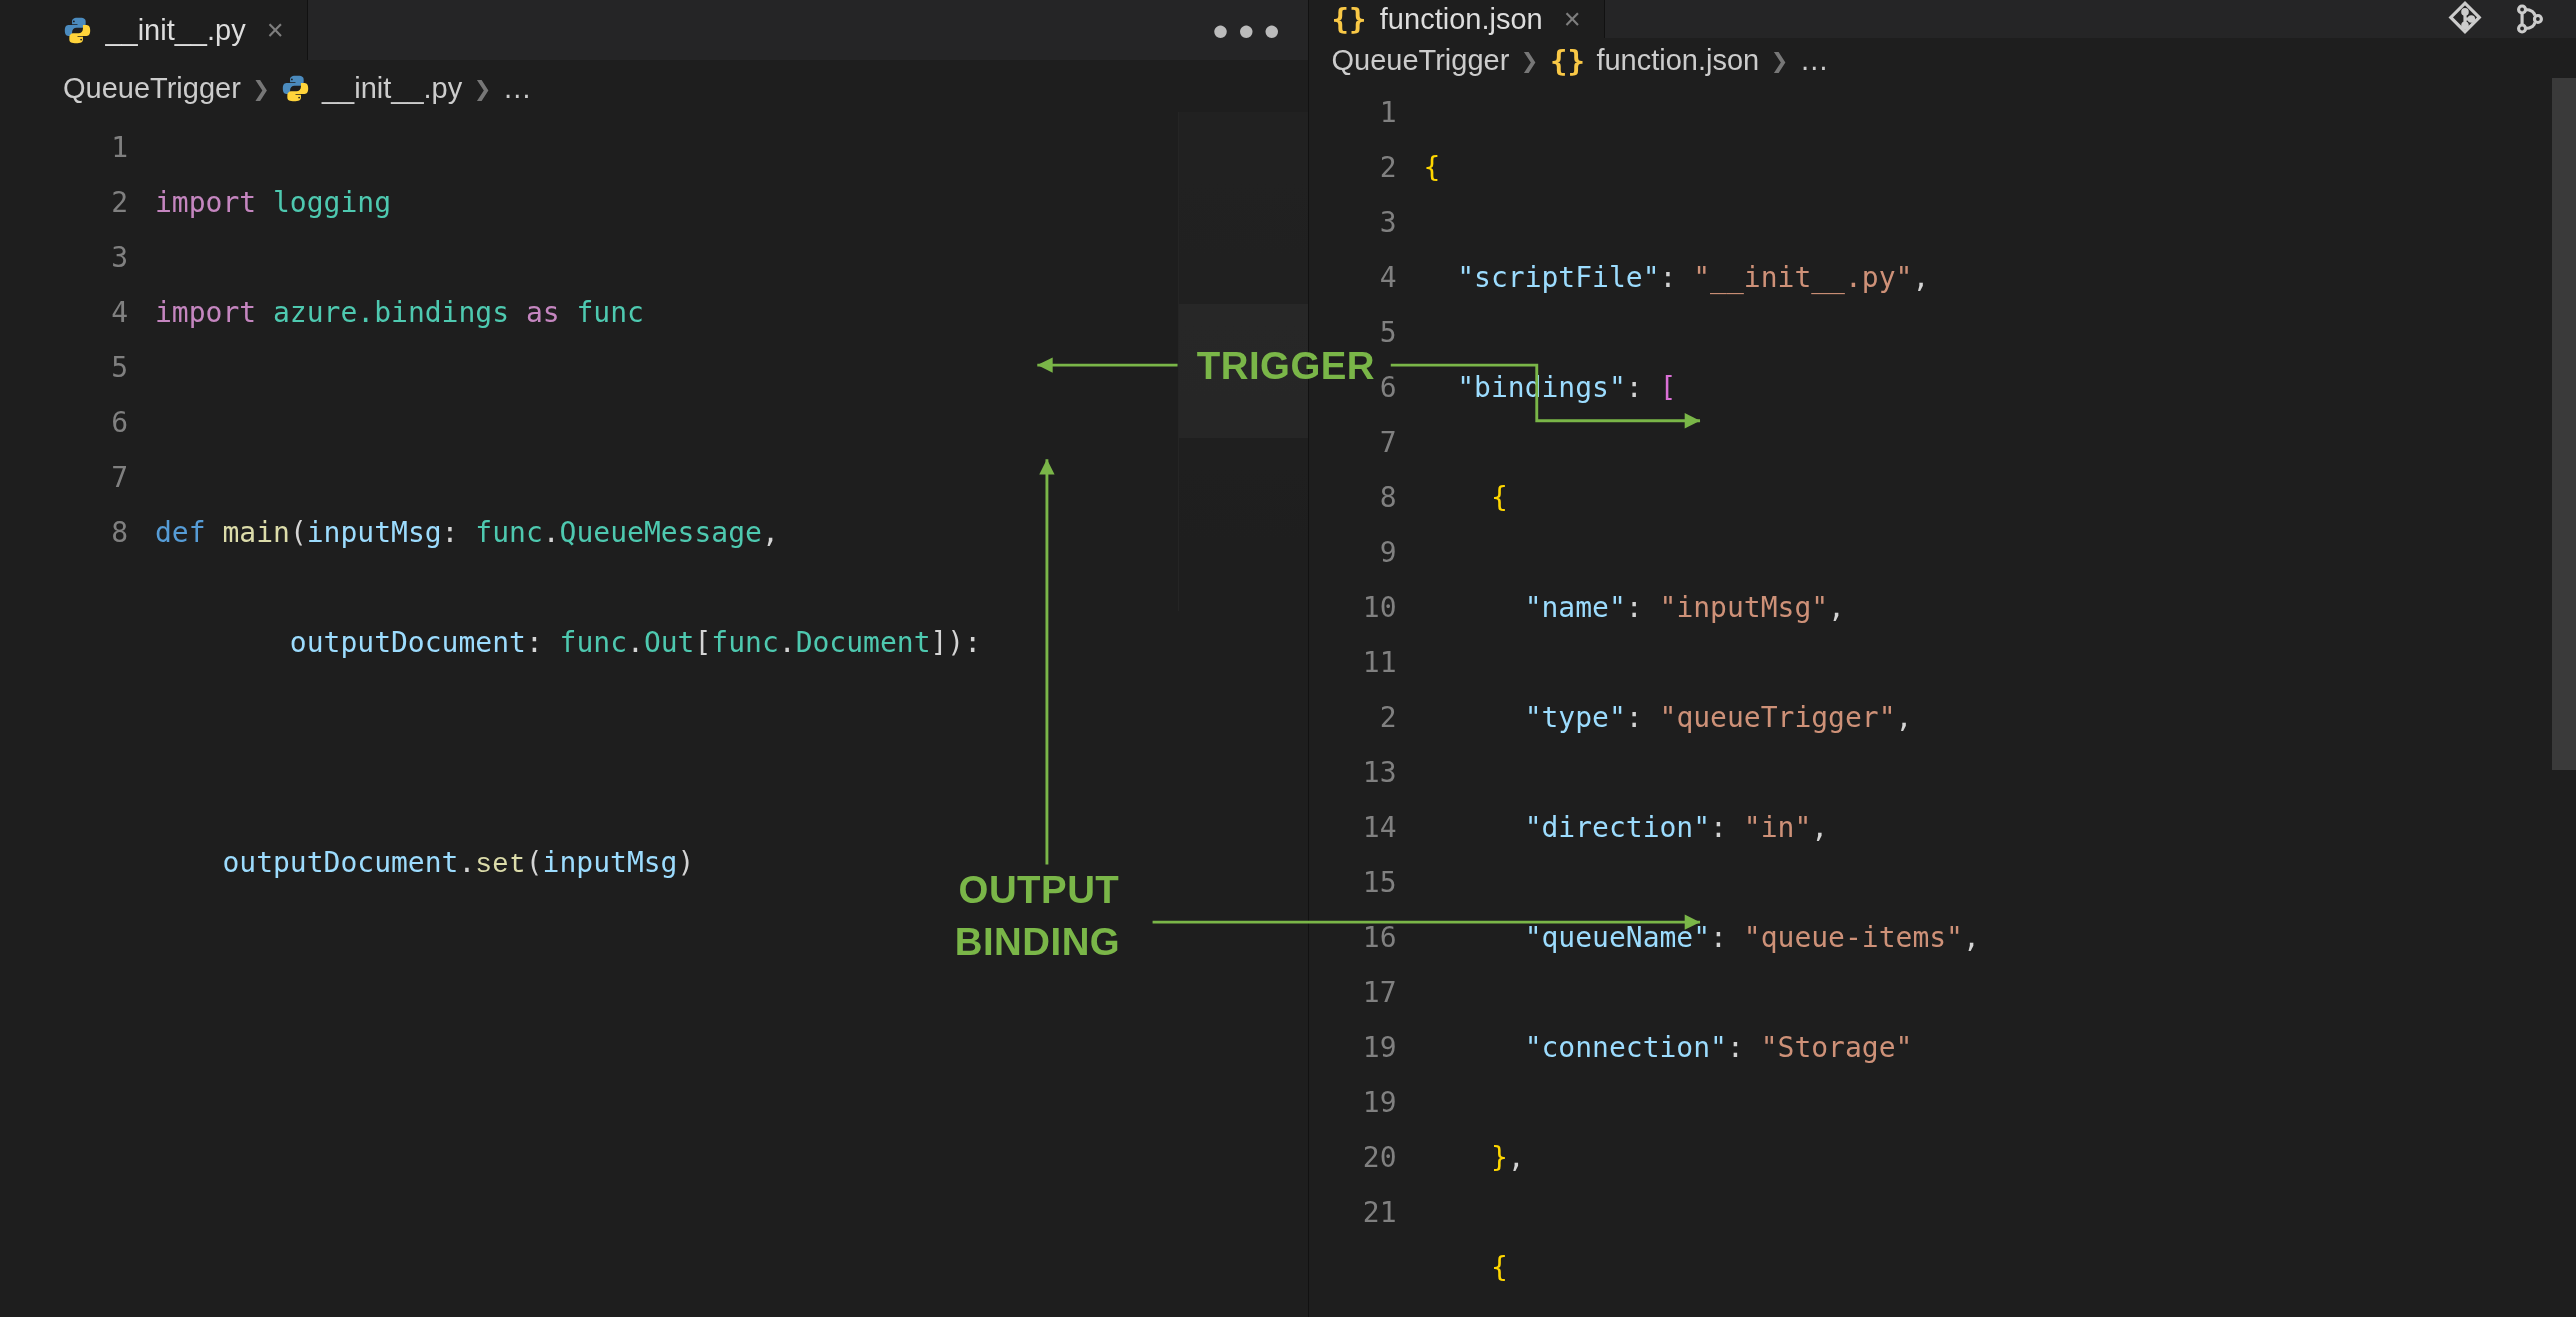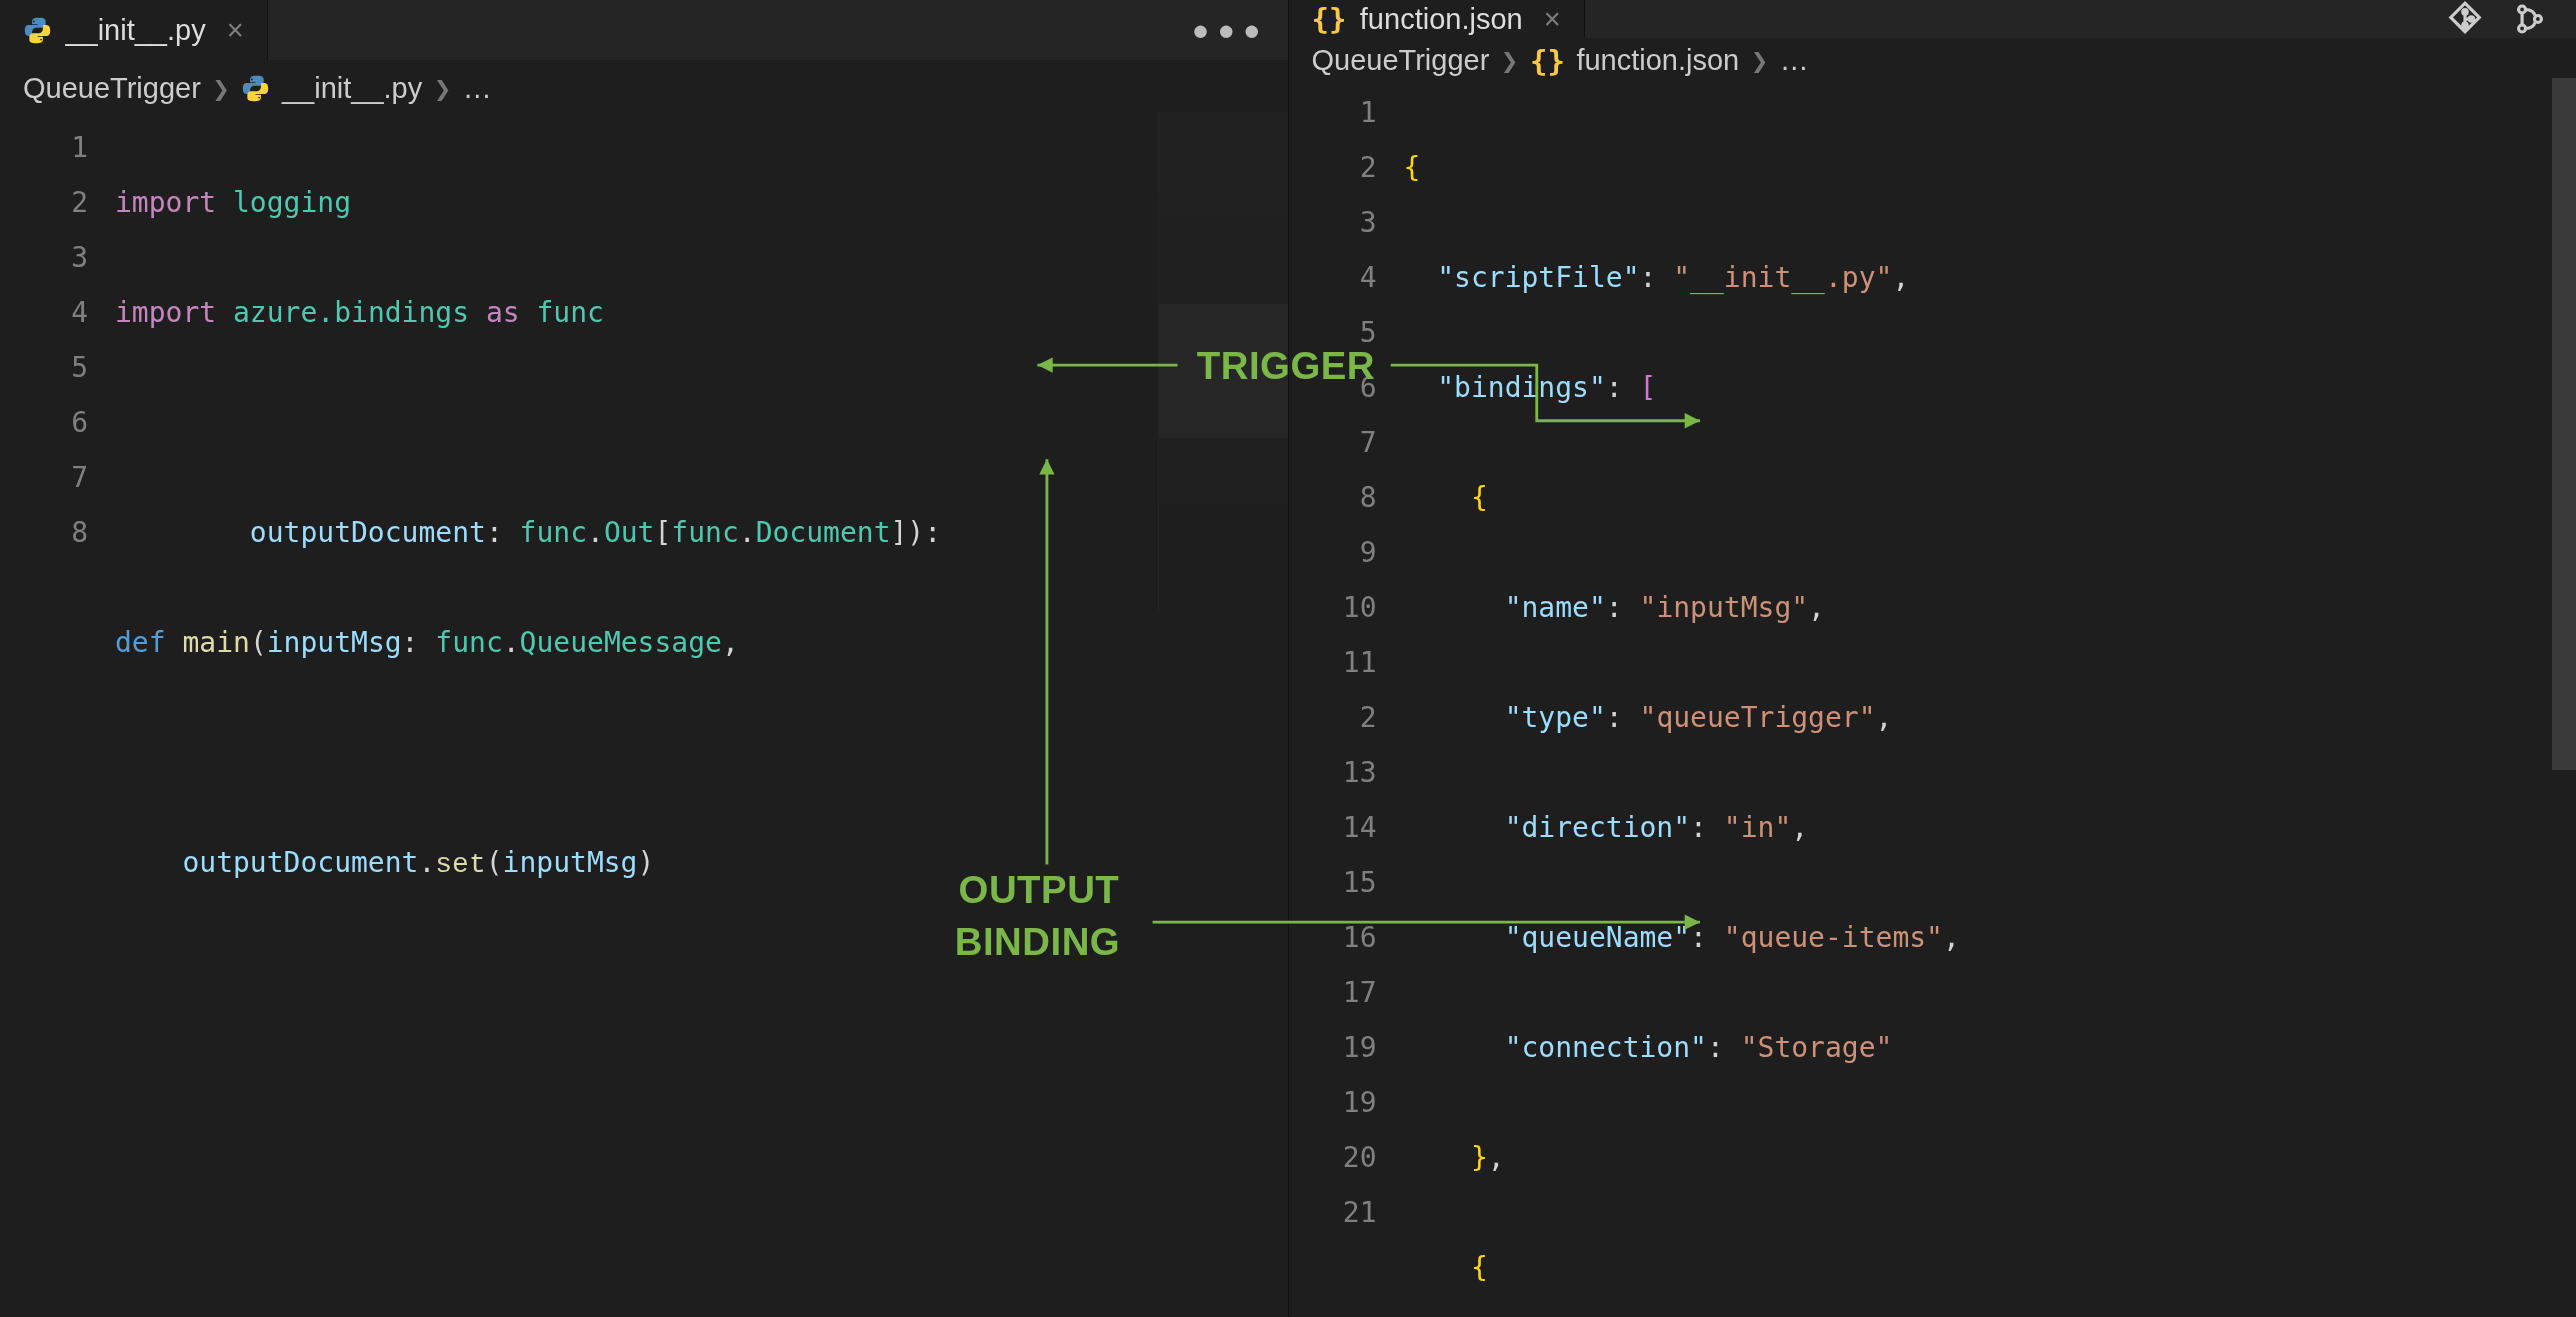--- a/index.html
+++ b/index.html
@@ -5,21 +5,21 @@
 * { margin:0; padding:0; box-sizing:border-box; }
 body {
   font-family: -apple-system, BlinkMacSystemFont, "Segoe UI", sans-serif;
   background:#1e1e1e;
   color:#ccc;
   width:2576px;
   height:1318px;
   overflow:hidden;
   position:relative;
 }
-.app { display:flex; width:100%; height:100%; }
+.app { display:flex; width:100%; height:100%;padding-left:40px; }
 .pane { flex:1; display:flex; flex-direction:column; position:relative; overflow:hidden; }
 .pane-left { border-right:1px solid #111; }
 .tabbar {
   height:60px;
   background:#252526;
   display:flex;
   align-items:stretch;
 }
 .tab {
   display:flex;
@@ -186,22 +186,22 @@
         <div>4</div>
         <div>5</div>
         <div>6</div>
         <div>7</div>
         <div>8</div>
       </div>
       <div class="code-lines">
 <div><span class="tok-kw">import</span> <span class="tok-mod">logging</span></div>
 <div><span class="tok-kw">import</span> <span class="tok-mod">azure.bindings</span> <span class="tok-kw">as</span> <span class="tok-mod">func</span></div>
 <div>&nbsp;</div>
+<div><span class="tok-blue">def</span> <span class="tok-deffn">main</span><span class="tok-punc">(</span><span class="tok-param">inputMsg</span><span class="tok-punc">: </span><span class="tok-mod">func</span><span class="tok-punc">.</span><span class="tok-type">QueueMessage</span><span class="tok-punc">,</span></div>
 <div>        <span class="tok-param">outputDocument</span><span class="tok-punc">: </span><span class="tok-mod">func</span><span class="tok-punc">.</span><span class="tok-type">Out</span><span class="tok-punc">[</span><span class="tok-mod">func</span><span class="tok-punc">.</span><span class="tok-type">Document</span><span class="tok-punc">]):</span></div>
-<div><span class="tok-blue">def</span> <span class="tok-deffn">main</span><span class="tok-punc">(</span><span class="tok-param">inputMsg</span><span class="tok-punc">: </span><span class="tok-mod">func</span><span class="tok-punc">.</span><span class="tok-type">QueueMessage</span><span class="tok-punc">,</span></div>
 <div>&nbsp;</div>
 <div>    <span class="tok-param">outputDocument</span><span class="tok-punc">.</span><span class="tok-fn">set</span><span class="tok-punc">(</span><span class="tok-param">inputMsg</span><span class="tok-punc">)</span></div>
 <div>&nbsp;</div>
       </div>
       <div class="minimap"></div>
     </div>
   </div>
 
   <div class="pane">
     <div class="tabbar">

